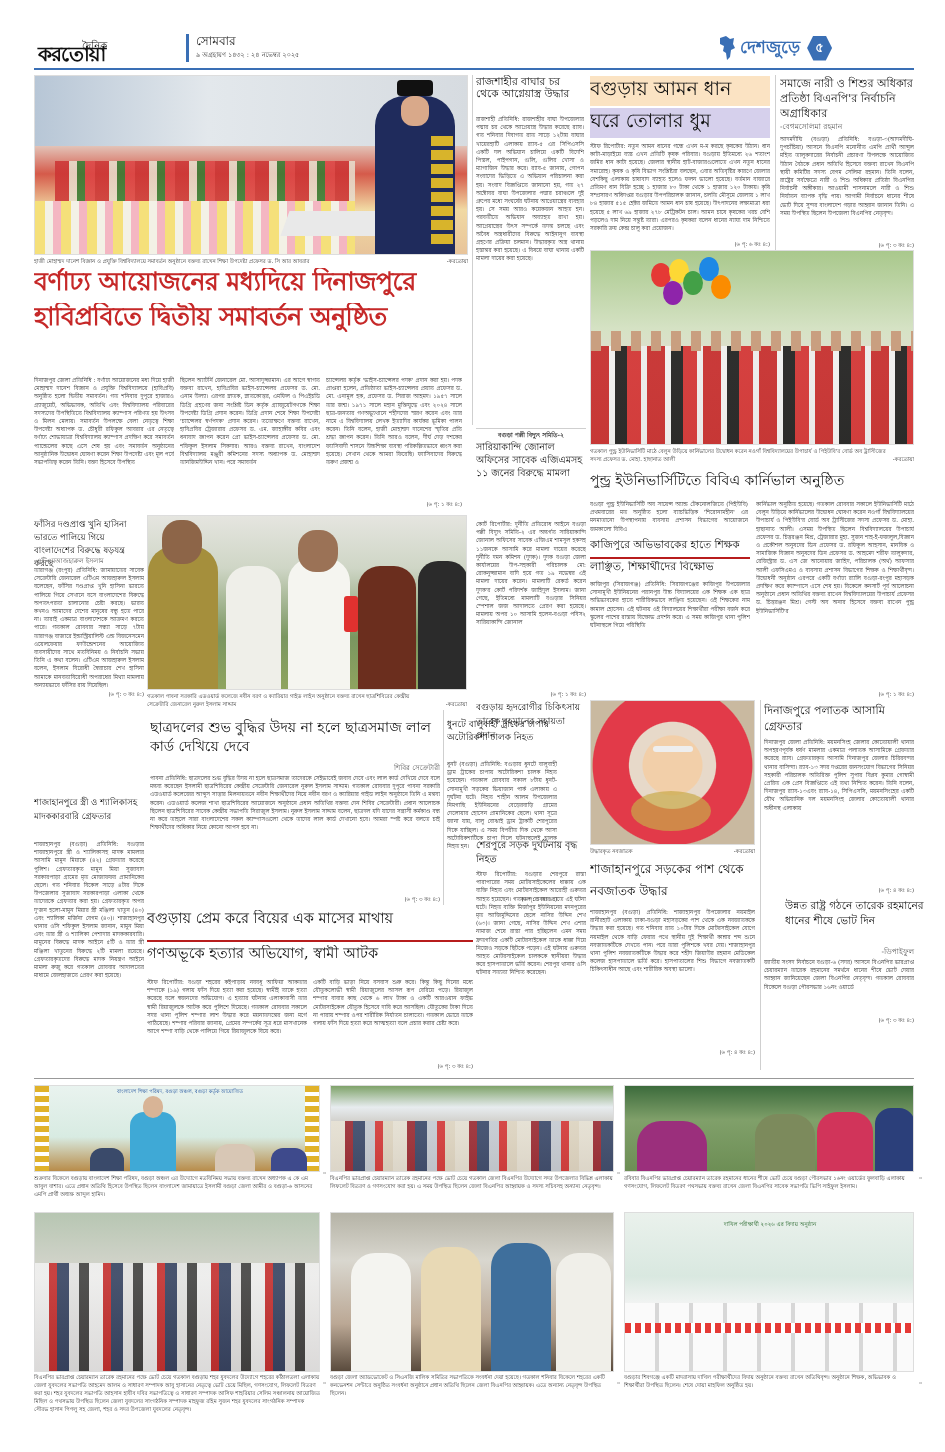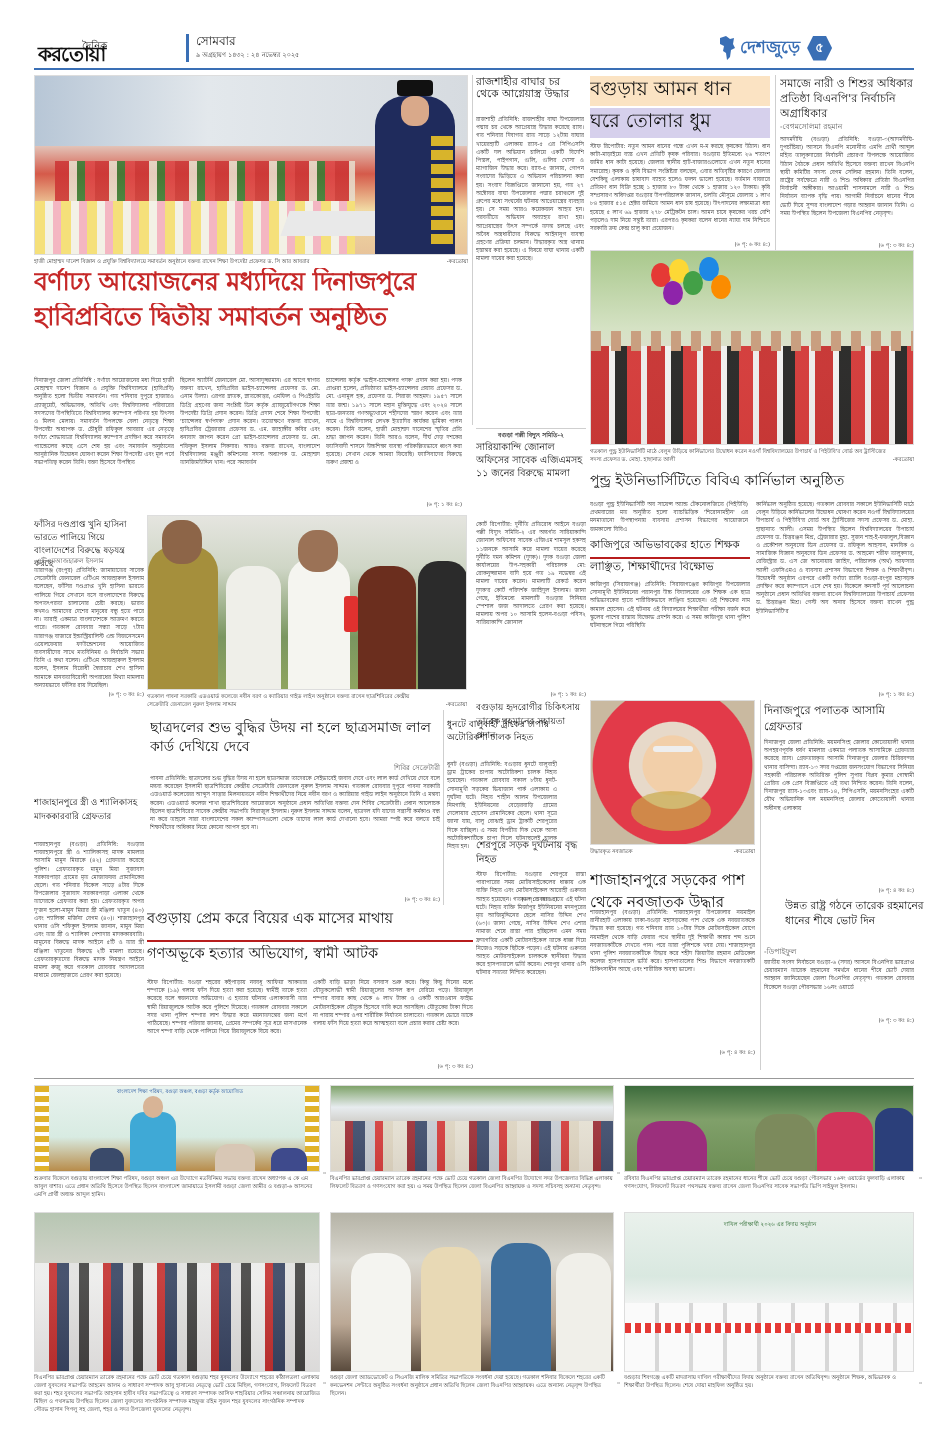--- a/index.html
+++ b/index.html
@@ -145,31 +145,31 @@
 
 <div class="hl abs" style="left:476px;top:838px;width:110px;font-size:9.5px;line-height:14px;">শেরপুরে সড়ক দুর্ঘটনায় বৃদ্ধ নিহত</div>
 <div class="txt abs" style="left:476px;top:870px;width:110px;height:195px;">স্টাফ রিপোর্টার: বগুড়ার শেরপুরে রাস্তা পারাপারের সময় মোটরসাইকেলের ধাক্কায় এক ব্যক্তি নিহত এবং মোটরসাইকেল আরোহী গুরুতর আহত হয়েছেন। গতকাল রোববার রাতে এই ঘটনা ঘটে। নিহত ব্যক্তি মির্জাপুর ইউনিয়নের মদনপুরের মৃত আজিমুদ্দিনের ছেলে নাসির উদ্দিন শেখ (৬৩)। জানা গেছে, নাসির উদ্দিন শেখ এশার নামাজ শেষে রাস্তা পার হচ্ছিলেন এমন সময় দ্রুতগতির একটি মোটরসাইকেল তাকে ধাক্কা দিয়ে নিজেও সড়কে ছিটকে পড়েন। এই ঘটনায় গুরুতর আহত মোটরসাইকেল চালককে স্থানীয়রা উদ্ধার করে হাসপাতালে ভর্তি করেন। শেরপুর থানার ওসি ঘটনার সত্যতা নিশ্চিত করেছেন।</div>
 
 <div class="photo" style="left:590px;top:700px;width:165px;height:145px;background:radial-gradient(circle at 50% 45%,#f2cfa9 0 26%,#e7d9c9 27% 38%,#e23a49 39% 70%,#c9b9a0 71%);">
   <div style="position:absolute;left:40px;top:90px;width:80px;height:40px;background:#c9a94a;border-radius:50%;opacity:.7;"></div>
   <div style="position:absolute;left:62px;top:45px;width:40px;height:6px;background:#eee;border-radius:3px;"></div>
 </div>
 <div class="cap abs" style="left:590px;top:847px;width:100px;">উদ্ধারকৃত নবজাতক</div>
 <div class="cap abs" style="left:710px;top:847px;width:45px;text-align:right;">-করতোয়া</div>
-<div class="hl abs" style="left:590px;top:858px;width:165px;font-size:15px;line-height:22px;margin-top:11px;">শাজাহানপুরে সড়কের পাশ থেকে নবজাতক উদ্ধার</div>
+<div class="hl abs" style="left:590px;top:858px;width:165px;font-size:12px;line-height:22px;">শাজাহানপুরে সড়কের পাশ থেকে নবজাতক উদ্ধার</div>
 <div class="txt abs" style="left:590px;top:908px;width:165px;height:142px;">শাজাহানপুর (বগুড়া) প্রতিনিধি: শাজাহানপুর উপজেলার নয়মাইল রানীরহাট এলাকায় ঢাকা-বগুড়া মহাসড়কের পাশ থেকে এক নবজাতককে উদ্ধার করা হয়েছে। গত শনিবার রাত ১০টার দিকে মোটরসাইকেল যোগে নয়মাইল থেকে বাড়ি ফেরার পথে স্থানীয় দুই শিক্ষার্থী কান্নার শব্দ শুনে নবজাতকটিকে দেখতে পান। পরে তারা পুলিশকে খবর দেয়। শাজাহানপুর থানা পুলিশ নবজাতকটিকে উদ্ধার করে শহীদ জিয়াউর রহমান মেডিকেল কলেজ হাসপাতালে ভর্তি করে। হাসপাতালের শিশু বিভাগে নবজাতকটি চিকিৎসাধীন আছে এবং শারীরিক অবস্থা ভালো।</div>
 <div class="cap abs" style="left:685px;top:1048px;width:70px;text-align:right;">(৬ পৃ: ৪ কঃ ৪:)</div>
 
 <div class="vrule" style="left:760px;top:700px;height:370px;"></div>
 <div class="hl abs" style="left:764px;top:703px;width:150px;font-size:11px;line-height:16px;">দিনাজপুরে পলাতক আসামি গ্রেফতার</div>
 <div class="txt abs" style="left:764px;top:738px;width:150px;height:150px;">দিনাজপুর জেলা প্রতিনিধি: ময়মনসিংহ জেলার কোতোয়ালী থানার অপহরণপূর্বক ধর্ষণ মামলার একমাত্র পলাতক আসামিকে গ্রেফতার করেছে র‍্যাব। গ্রেফতারকৃত আসামি দিনাজপুর জেলার চিরিরবন্দর থানার বাসিন্দা। র‍্যাব-১৩ সদর দপ্তরের জনসংযোগ বিভাগের সিনিয়র সহকারী পরিচালক অতিরিক্ত পুলিশ সুপার বিপ্লব কুমার গোস্বামী প্রেরিত এক প্রেস বিজ্ঞপ্তিতে এই তথ্য নিশ্চিত করেন। তিনি বলেন, দিনাজপুর র‍্যাব-১৩এবং র‍্যাব-১৪, সিপিএসসি, ময়মনসিংহের একটি যৌথ অভিযানিক দল ময়মনসিংহ জেলার কোতোয়ালী থানার অধীনস্থ এলাকায়</div>
 <div class="cap abs" style="left:844px;top:886px;width:70px;text-align:right;">(৬ পৃ: ৪ কঃ ৪:)</div>
 
 <div class="hl abs" style="left:764px;top:898px;width:150px;font-size:10.5px;line-height:15px;margin-left:21px;">উন্নত রাষ্ট্র গঠনে তারেক রহমানের ধানের শীষে ভোট দিন</div>
-<div class="abs" style="left:764px;top:946px;width:150px;text-align:left;font-size:7.5px;color:#555;font-family:'DejaVu Serif',serif;">-ডিপাইফুল</div>
+<div class="abs" style="left:764px;top:946px;width:150px;text-align:right;font-size:7.5px;color:#555;font-family:'DejaVu Serif',serif;">-ডিপাইফুল</div>
 <div class="txt abs" style="left:764px;top:958px;width:150px;height:58px;">জাতীয় সংসদ নির্বাচনে বগুড়া-৬ (সদর) আসনে বিএনপির ভারপ্রাপ্ত চেয়ারম্যান তারেক রহমানের সমর্থনে ধানের শীষে ভোট দেয়ার আহ্বান জানিয়েছেন জেলা বিএনপির নেতৃবৃন্দ। গতকাল রোববার বিকেলে বগুড়া পৌরসভার ১৬নং ওয়ার্ডে</div>
 <div class="cap abs" style="left:844px;top:1016px;width:70px;text-align:right;">(৬ পৃ: ৩ কঃ ৪:)</div>
 
 <div class="hl abs" style="left:147px;top:910px;width:326px;font-size:14.5px;">বগুড়ায় প্রেম করে বিয়ের এক মাসের মাথায়</div>
 <div class="redline" style="left:147px;top:940px;width:326px;"></div>
 <div class="hl abs" style="left:147px;top:945px;width:326px;font-size:14.5px;">গণঅভূকে হত্যার অভিযোগ, স্বামী আটক</div>
 <div class="txt abs" style="left:147px;top:978px;width:160px;height:92px;">স্টাফ রিপোর্টার: বগুড়া শহরের কইপাড়ায় নববধূ আফিয়া আকতার শম্পাকে (১৯) গলায় ফাঁস দিয়ে হত্যা করা হয়েছে। স্বামীই তাকে হত্যা করেছে বলে স্বজনদের অভিযোগ। এ হত্যার ঘটনায় এলাকাবাসী তার স্বামী রিয়াজুলকে আটক করে পুলিশে দিয়েছে। গতকাল রোববার সকালে সদর থানা পুলিশ শম্পার লাশ উদ্ধার করে ময়নাতদন্তের জন্য মর্গে পাঠিয়েছে। শম্পার পরিবার জানায়, প্রেমের সম্পর্কের সূত্র ধরে মাসখানেক আগে শম্পা বাড়ি থেকে পালিয়ে গিয়ে রিয়াজুলকে বিয়ে করে।</div>
 <div class="txt abs" style="left:313px;top:978px;width:160px;height:84px;">একটি বাড়ি ভাড়া নিয়ে বসবাস শুরু করে। কিন্তু কিছু দিনের মধ্যে যৌতুকলোভী স্বামী রিয়াজুলের আসল রূপ বেরিয়ে পড়ে। রিয়াজুল শম্পার বাবার কাছ থেকে ৬ লাখ টাকা ও একটি আরওয়ান ফাইভ মোটরসাইকেল যৌতুক হিসেবে দাবি করে আসছিল। যৌতুকের টাকা দিতে না পারায় শম্পার ওপর শারীরিক নির্যাতন চালাতো। গতকাল ভোরে তাকে গলায় ফাঁস দিয়ে হত্যা করে আত্মহত্যা বলে প্রচার করার চেষ্টা করে।</div>
 <div class="cap abs" style="left:403px;top:1062px;width:70px;text-align:right;">(৬ পৃ: ৩ কঃ ৪:)</div>
 

